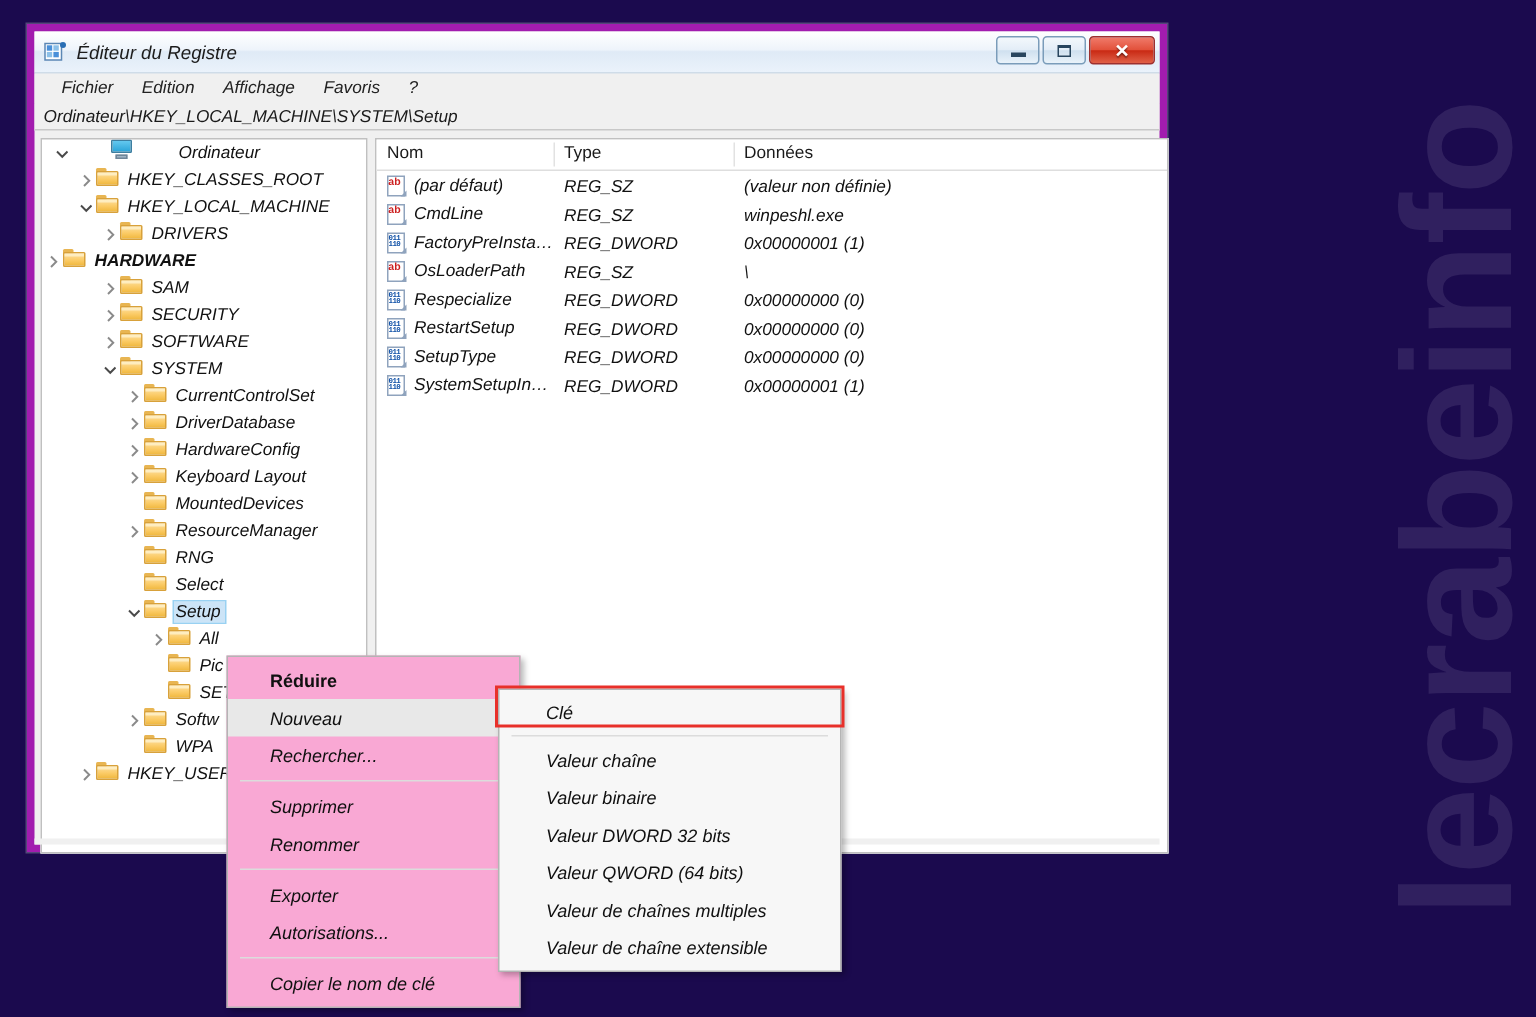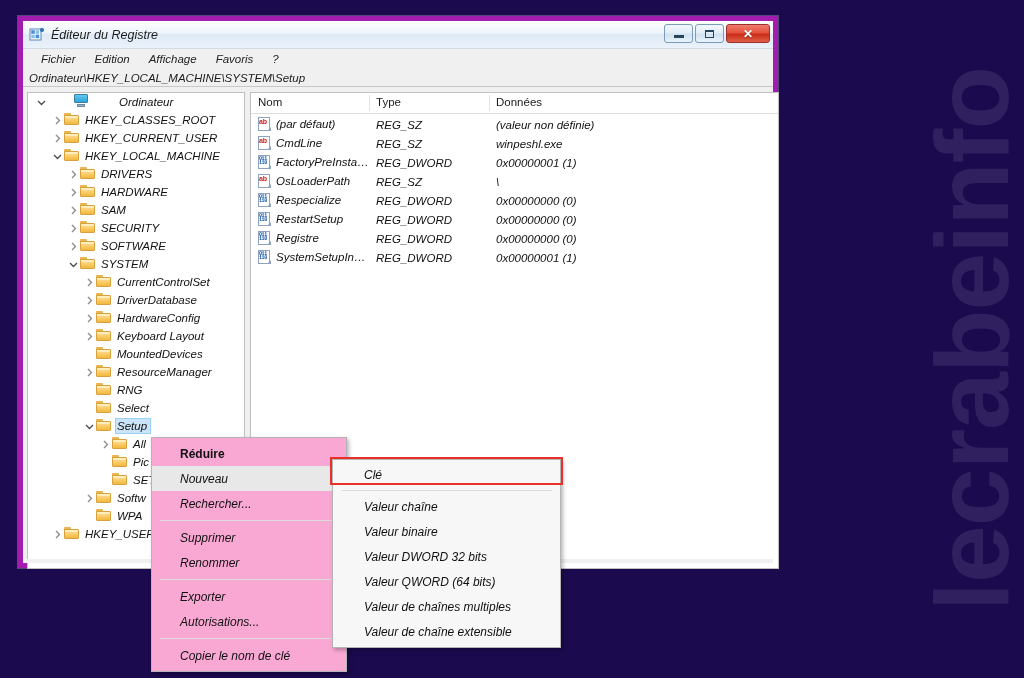--- a/index.html
+++ b/index.html
@@ -357,45 +357,36 @@
             <svg width="9" height="9" viewBox="0 0 9 9">
               <path d="M3 1 L6.5 4.5 L3 8" fill="none" stroke="#8a8a8a" stroke-width="1.3"></path>
             </svg>
           </span>
           <span class="tree-icon"><span class="folder"><span class="tab"></span><span class="body"></span><span class="lip"></span></span></span>
           <span class="tree-label">HKEY_CLASSES_ROOT</span>
         </div>
         <div class="tree-row" style="padding-left: 22px;">
           <span class="twisty">
             <svg width="9" height="9" viewBox="0 0 9 9">
-              <path d="M3 1 L6.5 4.5 L3 8" fill="none" stroke="#8a8a8a" stroke-width="1.3"></path>
-            </svg>
-          </span>
-          <span class="tree-icon"><span class="folder"><span class="tab"></span><span class="body"></span><span class="lip"></span></span></span>
-          <span class="tree-label">HKEY_CURRENT_USER</span>
-        </div>
-        <div class="tree-row" style="padding-left: 22px;">
-          <span class="twisty">
-            <svg width="9" height="9" viewBox="0 0 9 9">
               <path d="M1 3 L4.5 6.5 L8 3" fill="none" stroke="#4a4a4a" stroke-width="1.3"></path>
             </svg>
           </span>
           <span class="tree-icon"><span class="folder"><span class="tab"></span><span class="body"></span><span class="lip"></span></span></span>
           <span class="tree-label">HKEY_LOCAL_MACHINE</span>
         </div>
         <div class="tree-row" style="padding-left: 38px;">
           <span class="twisty">
             <svg width="9" height="9" viewBox="0 0 9 9">
               <path d="M3 1 L6.5 4.5 L3 8" fill="none" stroke="#8a8a8a" stroke-width="1.3"></path>
             </svg>
           </span>
           <span class="tree-icon"><span class="folder"><span class="tab"></span><span class="body"></span><span class="lip"></span></span></span>
           <span class="tree-label">DRIVERS</span>
         </div>
-        <div class="tree-row" style="padding-left: 38px;">
+        <div class="tree-row" style=" font-weight: bold;">
           <span class="twisty">
             <svg width="9" height="9" viewBox="0 0 9 9">
               <path d="M3 1 L6.5 4.5 L3 8" fill="none" stroke="#8a8a8a" stroke-width="1.3"></path>
             </svg>
           </span>
           <span class="tree-icon"><span class="folder"><span class="tab"></span><span class="body"></span><span class="lip"></span></span></span>
           <span class="tree-label">HARDWARE</span>
         </div>
         <div class="tree-row" style="padding-left: 38px;">
           <span class="twisty">
@@ -625,21 +616,21 @@
             <div class="lr-type"><span class="lr-txt">REG_DWORD</span></div>
             <div class="lr-data"><span class="lr-txt">0x00000000 (0)</span></div>
           </div>
           <div class="list-row">
             <div class="lr-name">
               <span class="vicon dword">
                 <span class="page"></span>
                 <span class="bits">011<br>110</span>
                 <span class="fold"></span>
               </span>
-              <span class="lr-txt">Registre</span>
+              <span class="lr-txt">SetupType</span>
             </div>
             <div class="lr-type"><span class="lr-txt">REG_DWORD</span></div>
             <div class="lr-data"><span class="lr-txt">0x00000000 (0)</span></div>
           </div>
           <div class="list-row">
             <div class="lr-name">
               <span class="vicon dword">
                 <span class="page"></span>
                 <span class="bits">011<br>110</span>
                 <span class="fold"></span>

